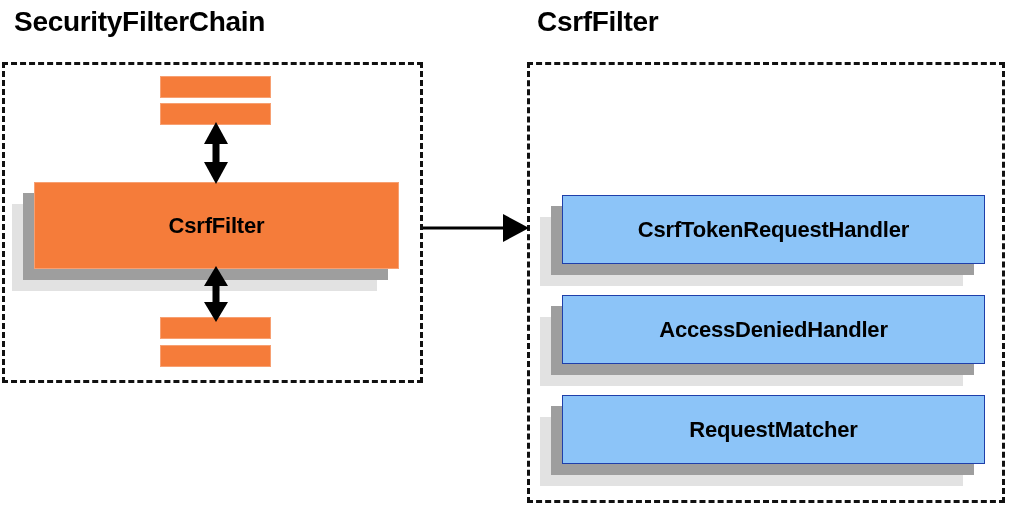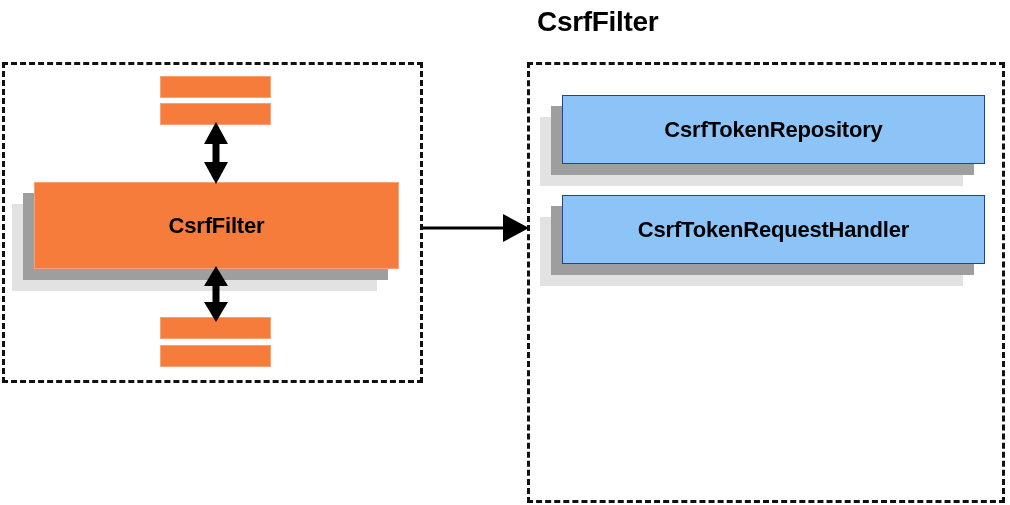--- a/index.html
+++ b/index.html
@@ -103,20 +103,21 @@
   .arrow-svg {
     position: absolute;
     overflow: visible;
   }
 </style>
 </head>
 <body>
 
 <div id="canvas">
 
+  <div class="panel-title" id="title-left">SecurityFilterChain</div>
 
   <div class="panel-title" id="title-right">CsrfFilter</div>
 
   <div class="dashed-panel" id="panel-left"></div>
 
   <div class="dashed-panel" id="panel-right"></div>
 
   <div class="chain-bar" style="left:160px; top:76px; width:111px; height:22px;"></div>
   <div class="chain-bar" style="left:160px; top:103px; width:111px; height:22px;"></div>
 
@@ -139,27 +140,32 @@
     <line x1="19" y1="13" x2="19" y2="43" stroke="#000000" stroke-width="7"></line>
     <polygon points="19,0 31,20 7,20" fill="#000000"></polygon>
     <polygon points="19,56 31,36 7,36" fill="#000000"></polygon>
   </svg>
 
   <svg class="arrow-svg" style="left:423px; top:212px;" width="110" height="32">
     <line x1="0" y1="16" x2="88" y2="16" stroke="#000000" stroke-width="3"></line>
     <polygon points="106,16 80,30 80,2" fill="#000000"></polygon>
   </svg>
 
-  <div class="node node-blue" style="left:562px; top:95px; width:423px; height:69px;">
-    <div class="shadow-far"></div>
-    <div class="shadow-near"></div>
-    <div class="face">CsrfTokenRepository</div>
-  </div>
 
   <div class="node node-blue" style="left:562px; top:195px; width:423px; height:69px;border-radius:28px;">
     <div class="shadow-far"></div>
     <div class="shadow-near"></div>
     <div class="face">CsrfTokenRequestHandler</div>
   </div>
 
+  <div class="node node-blue" style="left:562px; top:295px; width:423px; height:69px;">
+    <div class="shadow-far"></div>
+    <div class="shadow-near"></div>
+    <div class="face">AccessDeniedHandler</div>
+  </div>
 
+  <div class="node node-blue" style="left:562px; top:395px; width:423px; height:69px;">
+    <div class="shadow-far"></div>
+    <div class="shadow-near"></div>
+    <div class="face">RequestMatcher</div>
+  </div>
 
 </div>
 
 </body></html>

